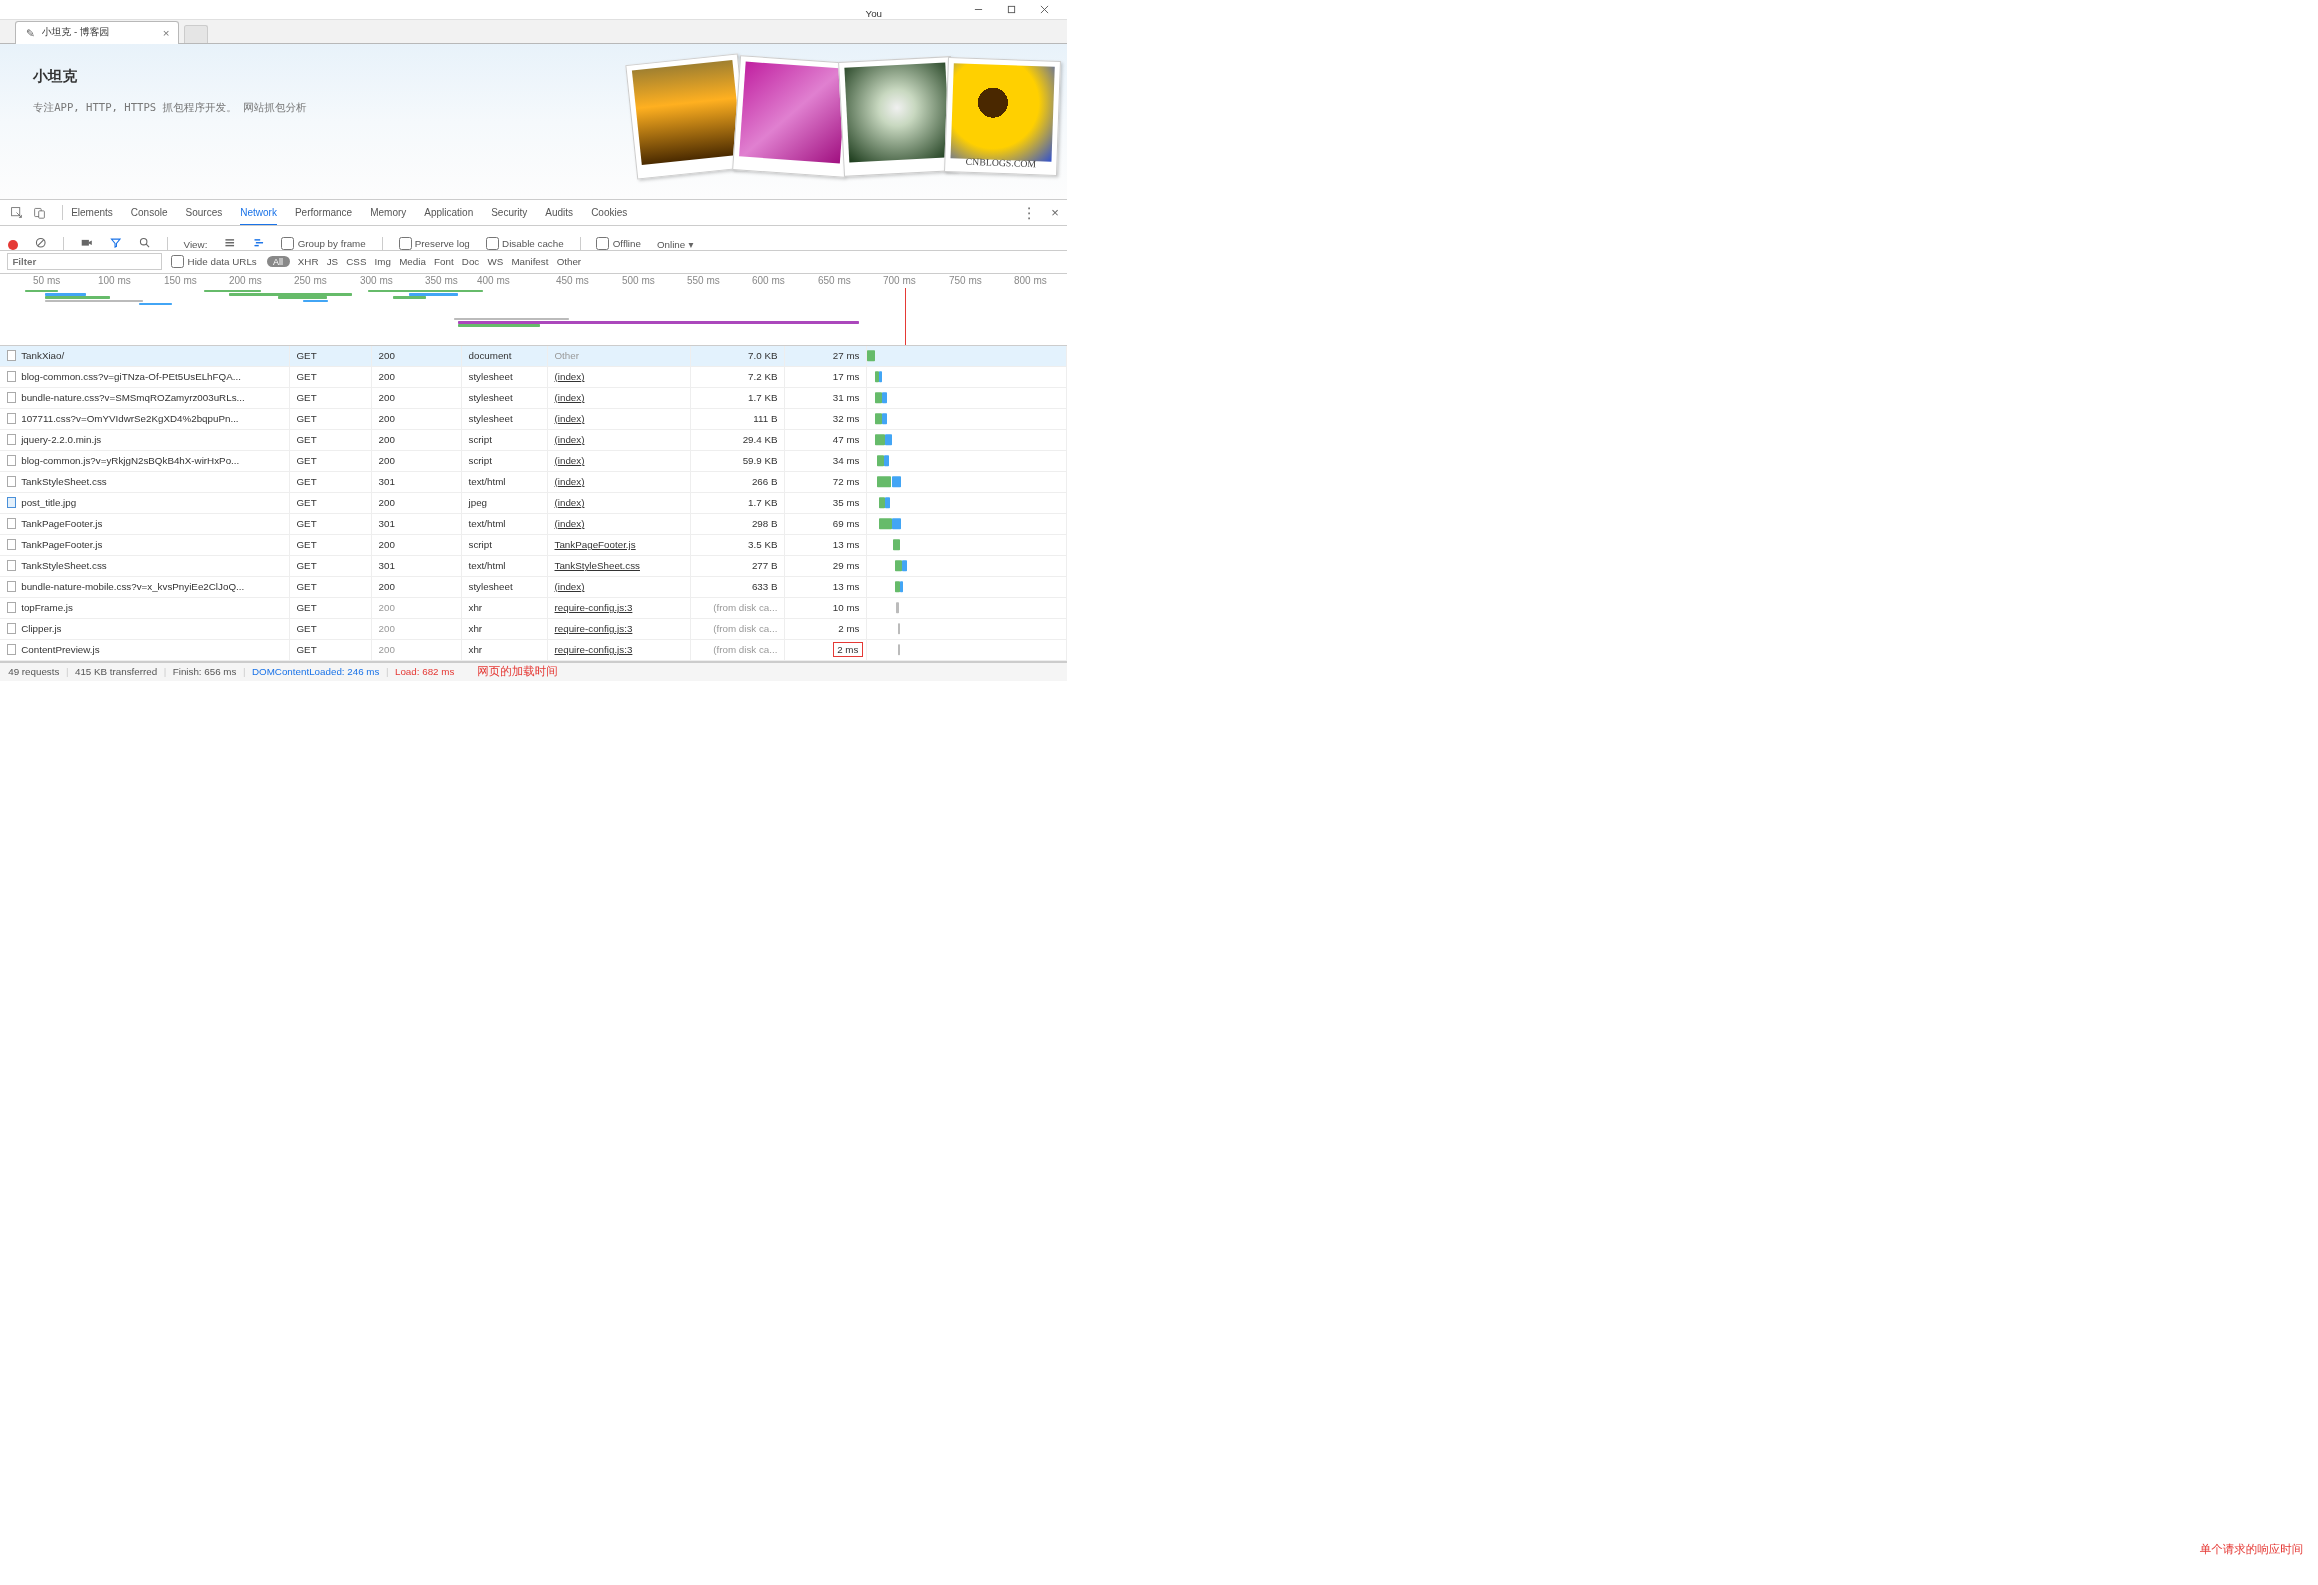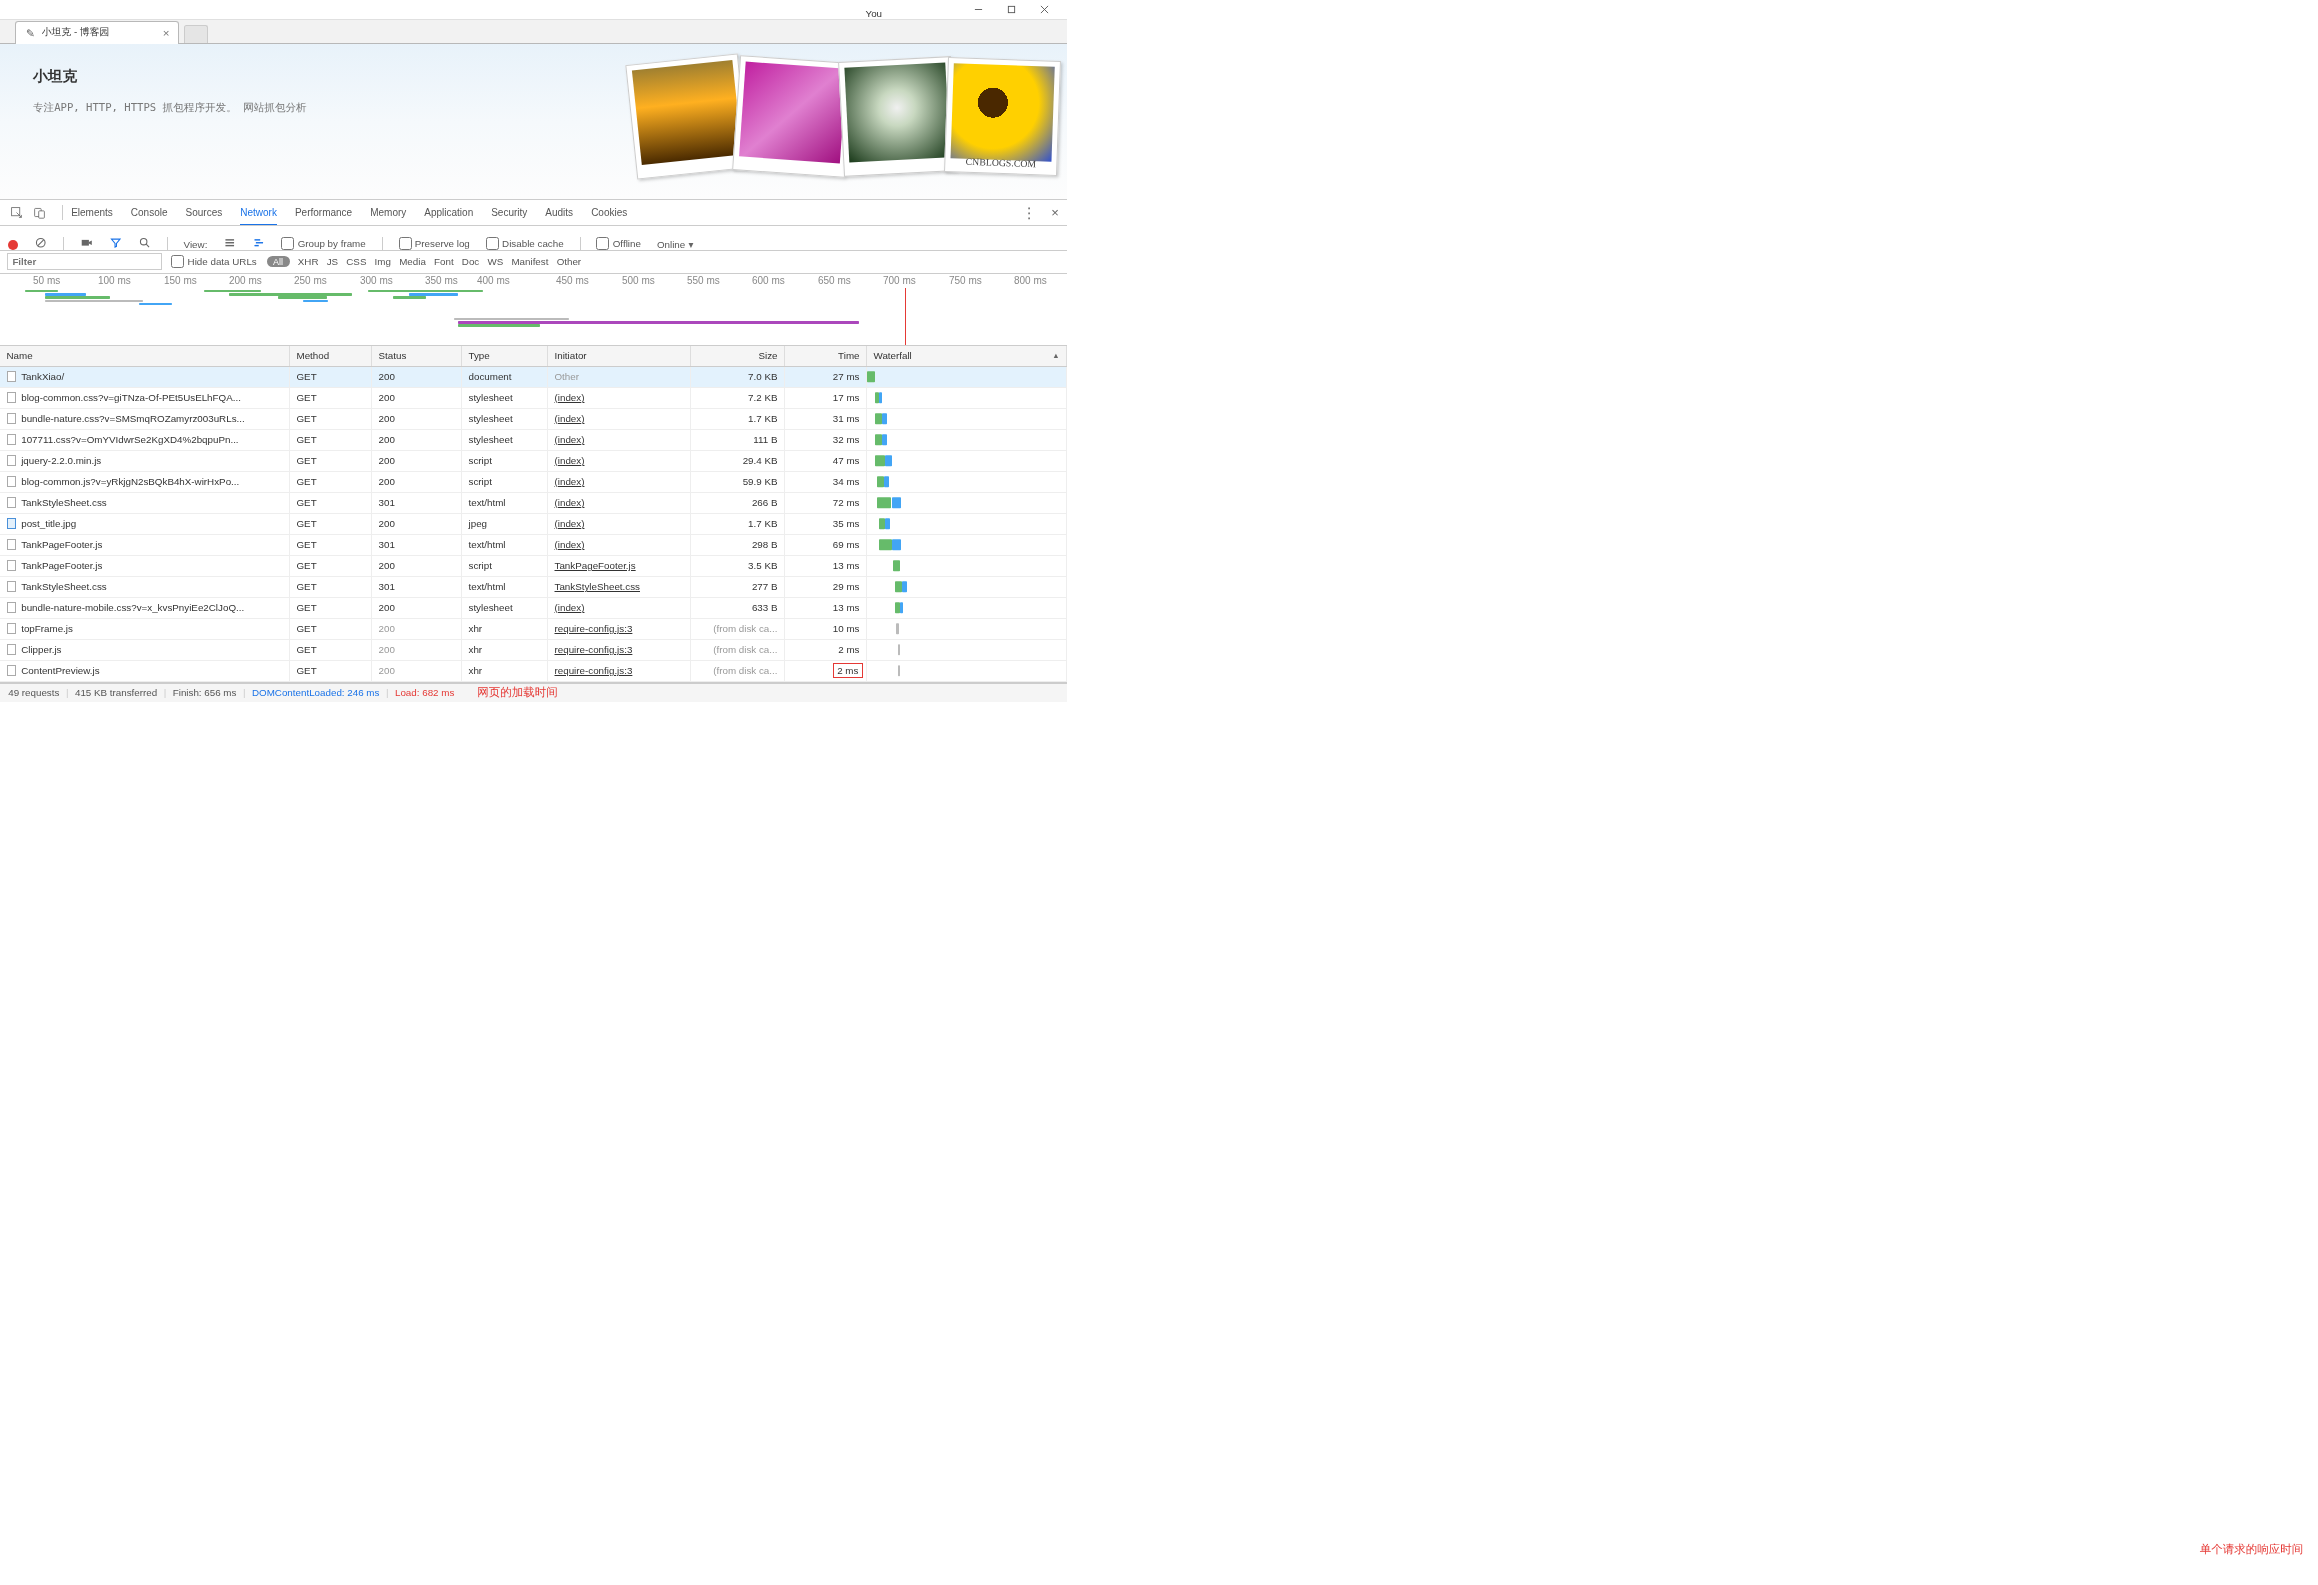--- a/index.html
+++ b/index.html
@@ -316,33 +316,20 @@
       <div class="tl-bar tl-b" style="left:409px;width:49px;top:4.9px;"></div>
       <div class="tl-bar tl-g" style="left:393px;width:33px;top:8.2px;"></div>
       <div class="tl-bar tl-p" style="left:458px;width:401px;top:33px;"></div>
       <div class="tl-bar tl-g" style="left:458px;width:82px;top:36px;"></div>
       <div class="tl-bar tl-gray" style="left:454px;width:115px;top:29.4px;"></div>
       <div class="tl-marker" style="left:905px;"></div>
     </div>
   </div>
 
   <div class="grid">
-    <div class="grid-header">
-      <div class="col name">Name</div>
-      <div class="col method">Method</div>
-      <div class="col status">Status</div>
-      <div class="col type">Type</div>
-      <div class="col initiator">Initiator</div>
-      <div class="col size">Size</div>
-      <div class="col time">Time</div>
-      <div class="col waterfall">
-          <span>Waterfall</span>
-          <span class="sort-arrow">▲</span>
-        </div>
-    </div>
     <div class="grid-body" id="grid-body">
         <div class="row selected">
           <div class="col name">
             <span class="file-icon"></span>
             <span>TankXiao/</span>
           </div>
           <div class="col method">GET</div>
           <div class="col status">200</div>
           <div class="col type">document</div>
           <div class="col initiator">

